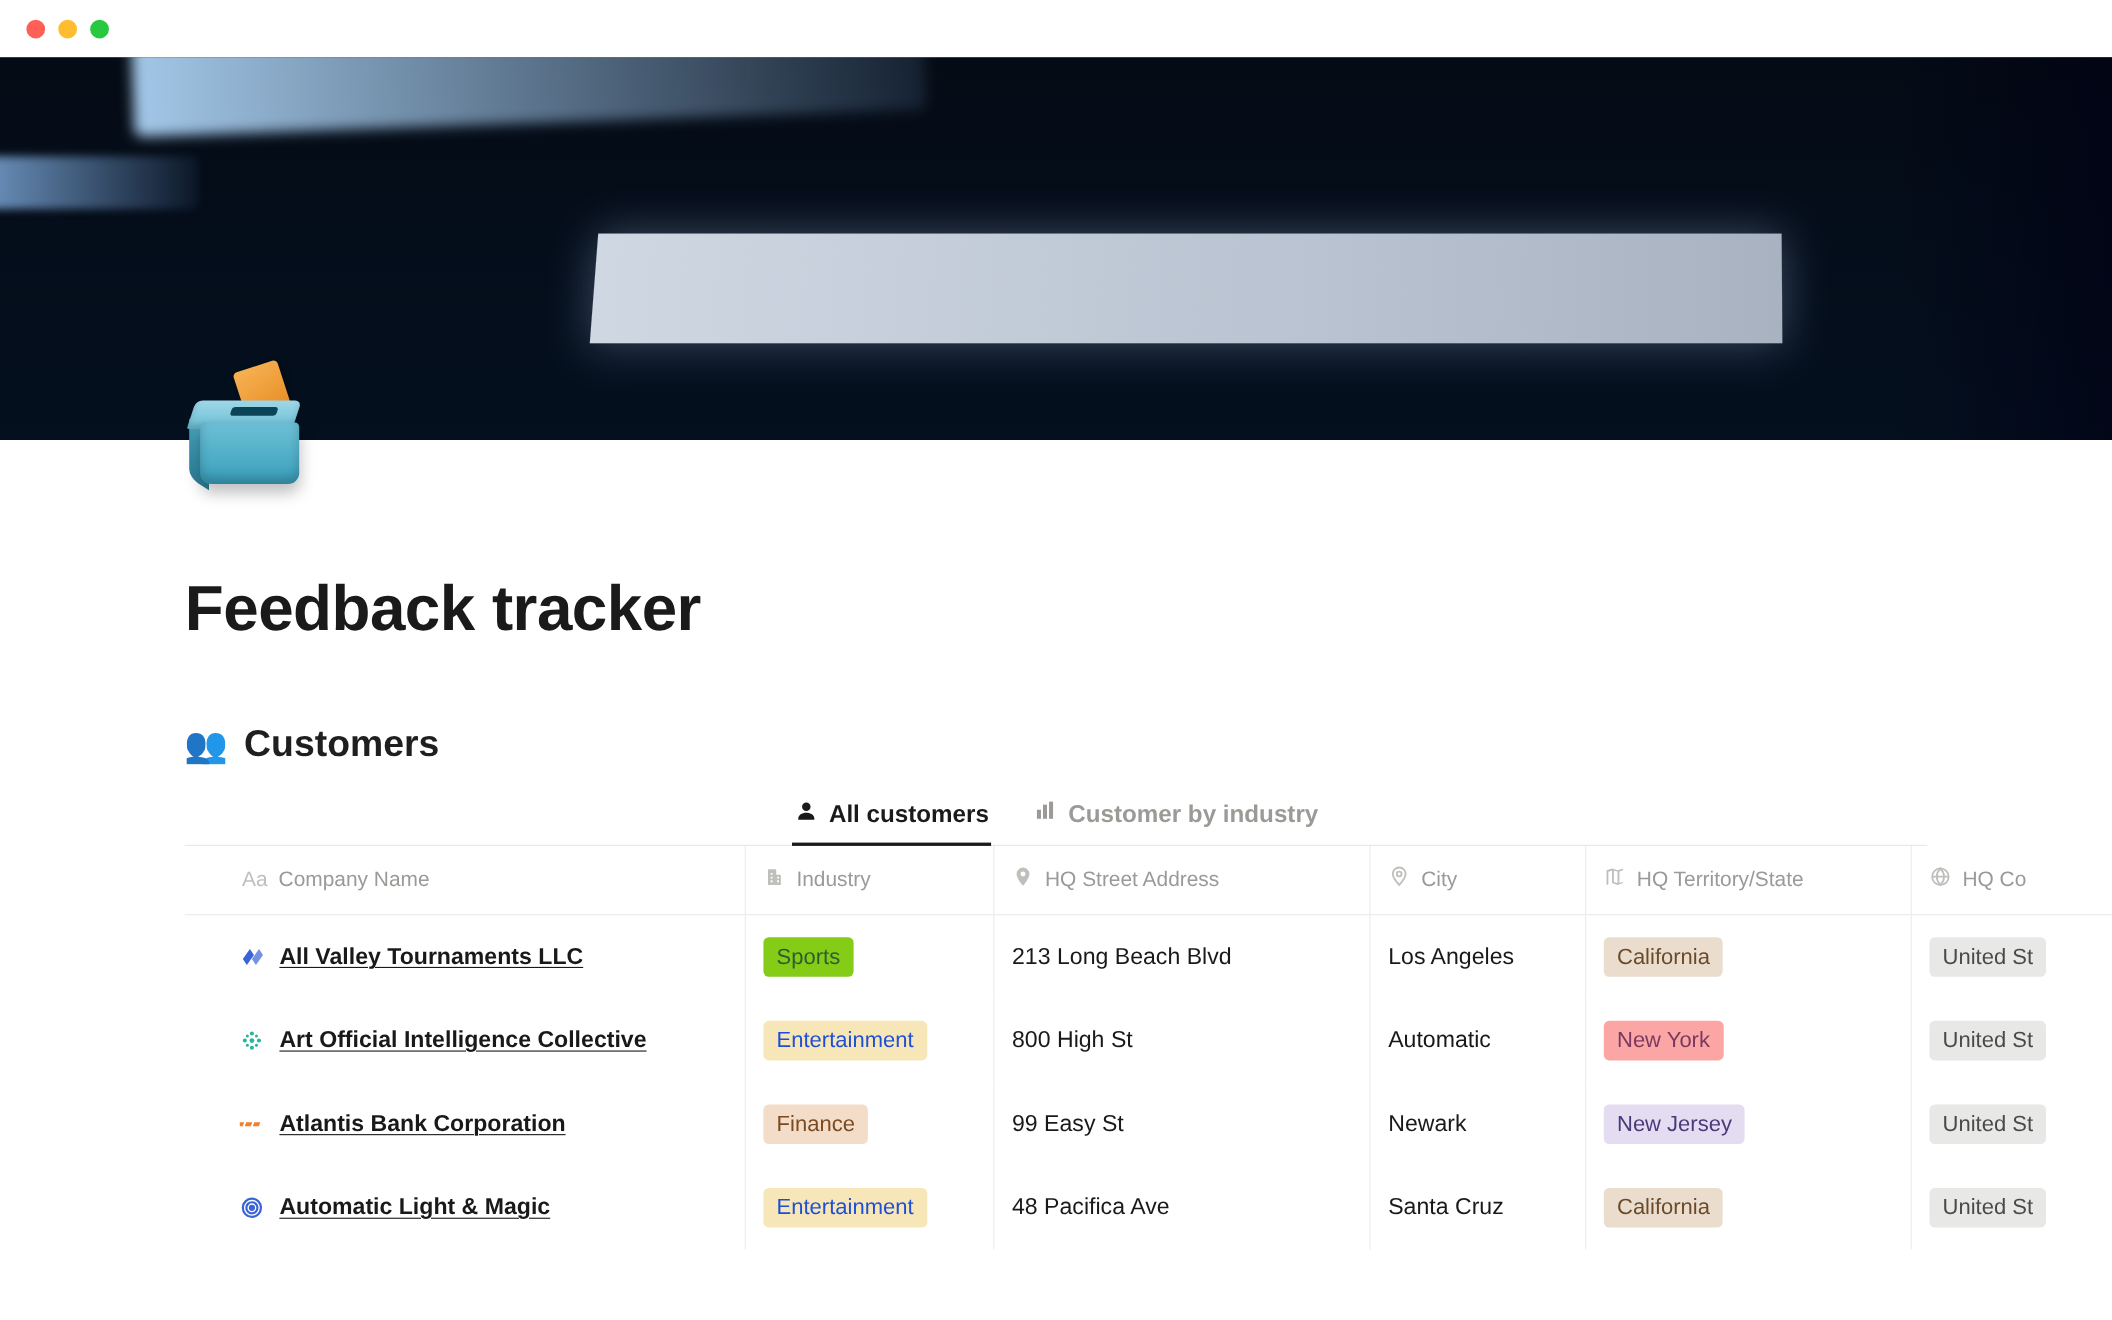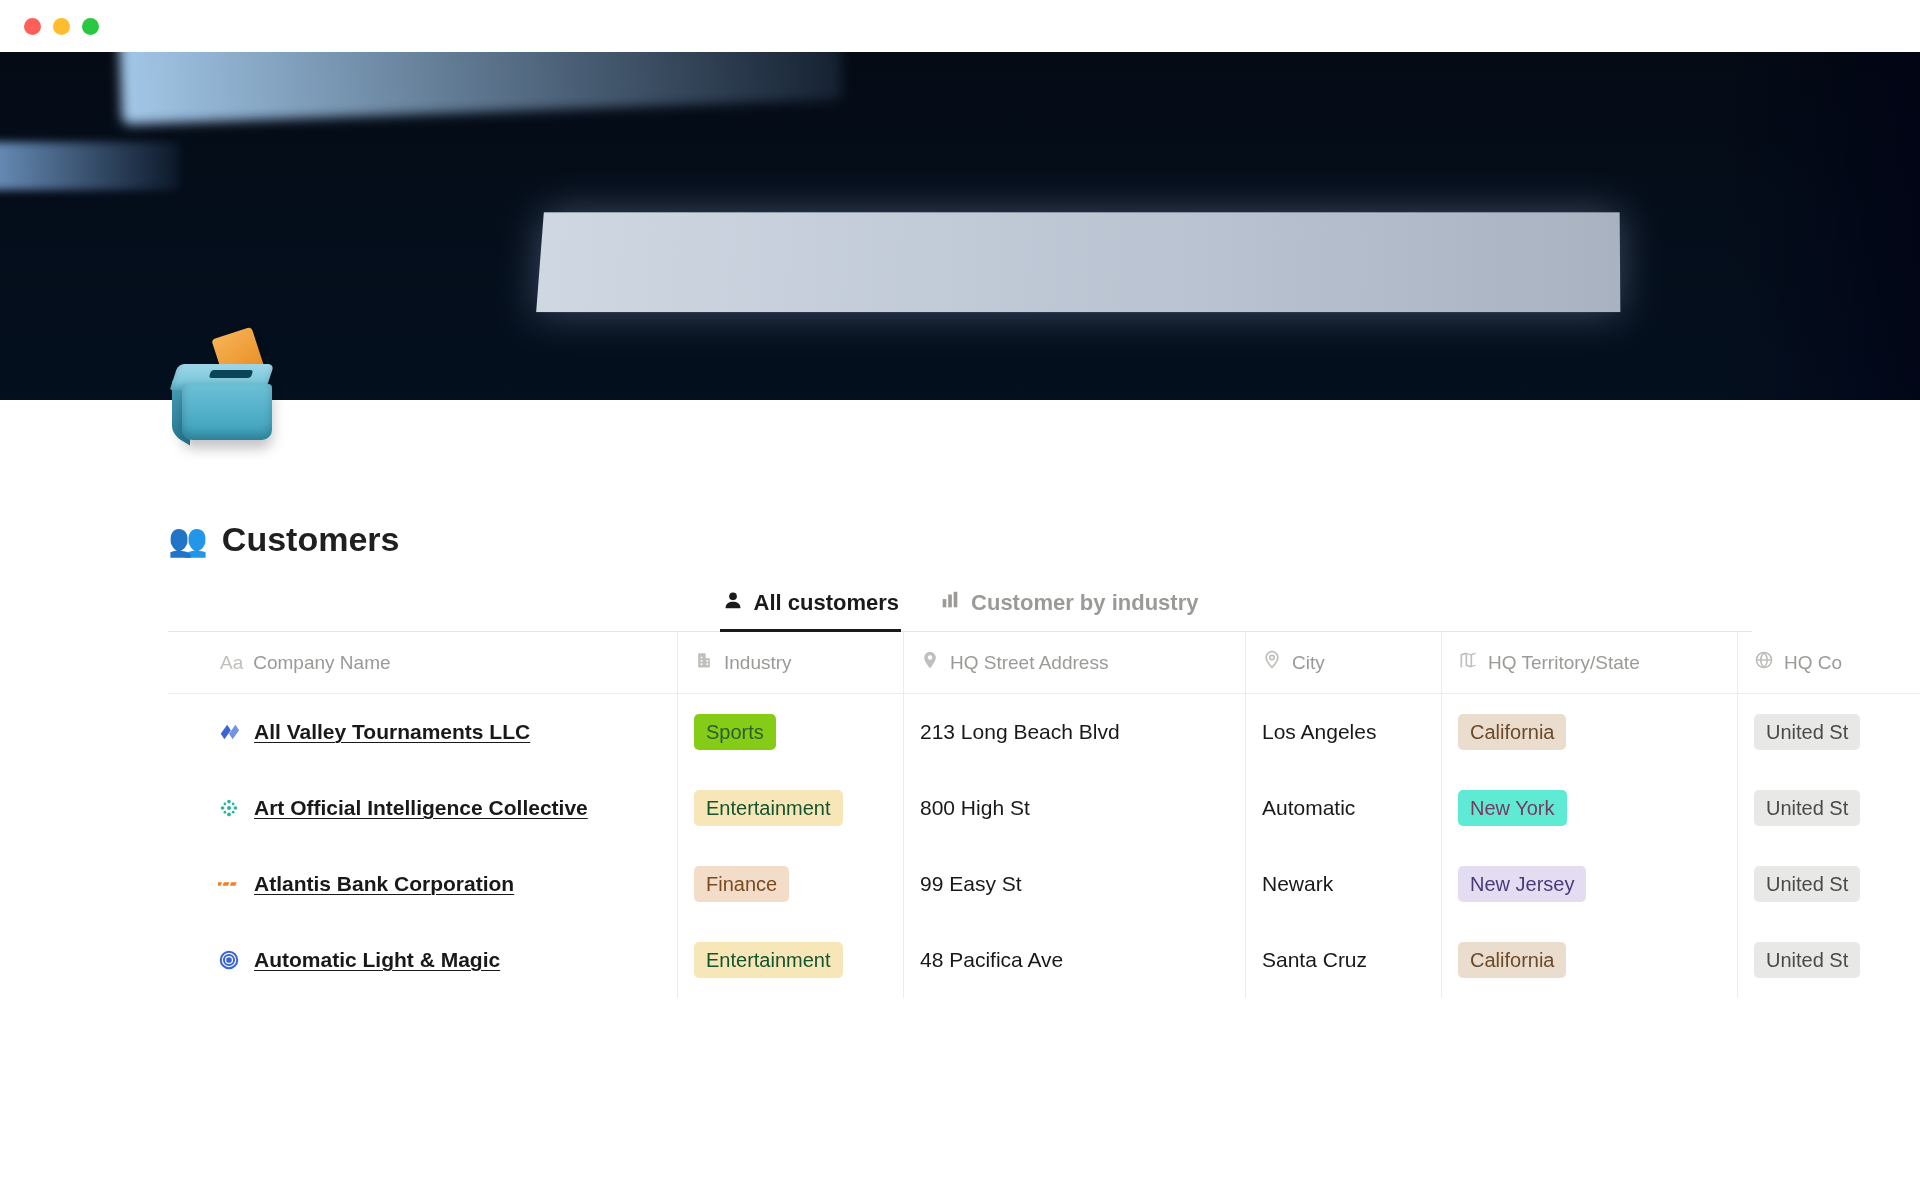--- a/index.html
+++ b/index.html
@@ -49,24 +49,24 @@
 .th { text-align:left; font-size:19px; font-weight:500; color:#9b9a97; padding:18px 16px; border-right:1px solid #ececea; border-bottom:1px solid #ececea; white-space:nowrap; overflow:hidden; }
 .th .hd { display:flex; align-items:center; gap:10px; }
 .th svg { width:20px; height:20px; flex:none; }
 td { font-size:21px; padding:20px 16px; border-right:1px solid #ececea; vertical-align:middle; white-space:nowrap; overflow:hidden; }
 .cell-company { display:flex; align-items:center; gap:14px; padding-left:34px; font-weight:600; }
 .cell-company .name { text-decoration:underline; text-decoration-thickness:1px; text-underline-offset:3px; cursor:pointer; }
 .logo { width:22px; height:22px; display:inline-flex; align-items:center; justify-content:center; flex:none; }
 
 .tag { display:inline-block; padding:4px 12px; border-radius:5px; font-size:20px; line-height:1.4; }
 .tag-green  { background:#84cc16; color:#2b5d33; }
-.tag-yellow { background:#f7e7b8; color:#14532d; }
+.tag-yellow { background:#f7e7b8; color:#1d4ed8; }
 .tag-orange { background:#f3ddc8; color:#7a4a20; }
 .tag-brown  { background:#eaddce; color:#6a4a2a; }
-.tag-pink   { background:#5eead4; color:#7a3a60; }
+.tag-pink   { background:#fca5a5; color:#7a3a60; }
 .tag-purple { background:#e4ddf1; color:#4a3a7a; }
 .tag-gray   { background:#e8e8e6; color:#4a4a48; }
 
 .th-first { padding-left:52px; }
 </style>
 </head>
 <body>
 
 <div class="titlebar">
   <div class="traffic-dot dot-red"></div>
@@ -85,20 +85,21 @@
   <div class="ballot-box">
     <div class="paper"></div>
       <div class="box-side"></div>
       <div class="box-top"></div>
       <div class="slot"></div>
       <div class="box-front"></div>
   </div>
 </div>
 
 <div class="content">
+  <h1 class="page-title">Feedback tracker</h1>
 
   <div class="section-head">
     <span class="section-emoji">👥</span>
     <span class="section-title">Customers</span>
   </div>
 
   <div class="views" id="views">
       <div class="view-tab active">
         <span><svg viewBox="0 0 24 24" fill="#1a1a1a">
             <circle cx="12" cy="8" r="4.2"></circle>

